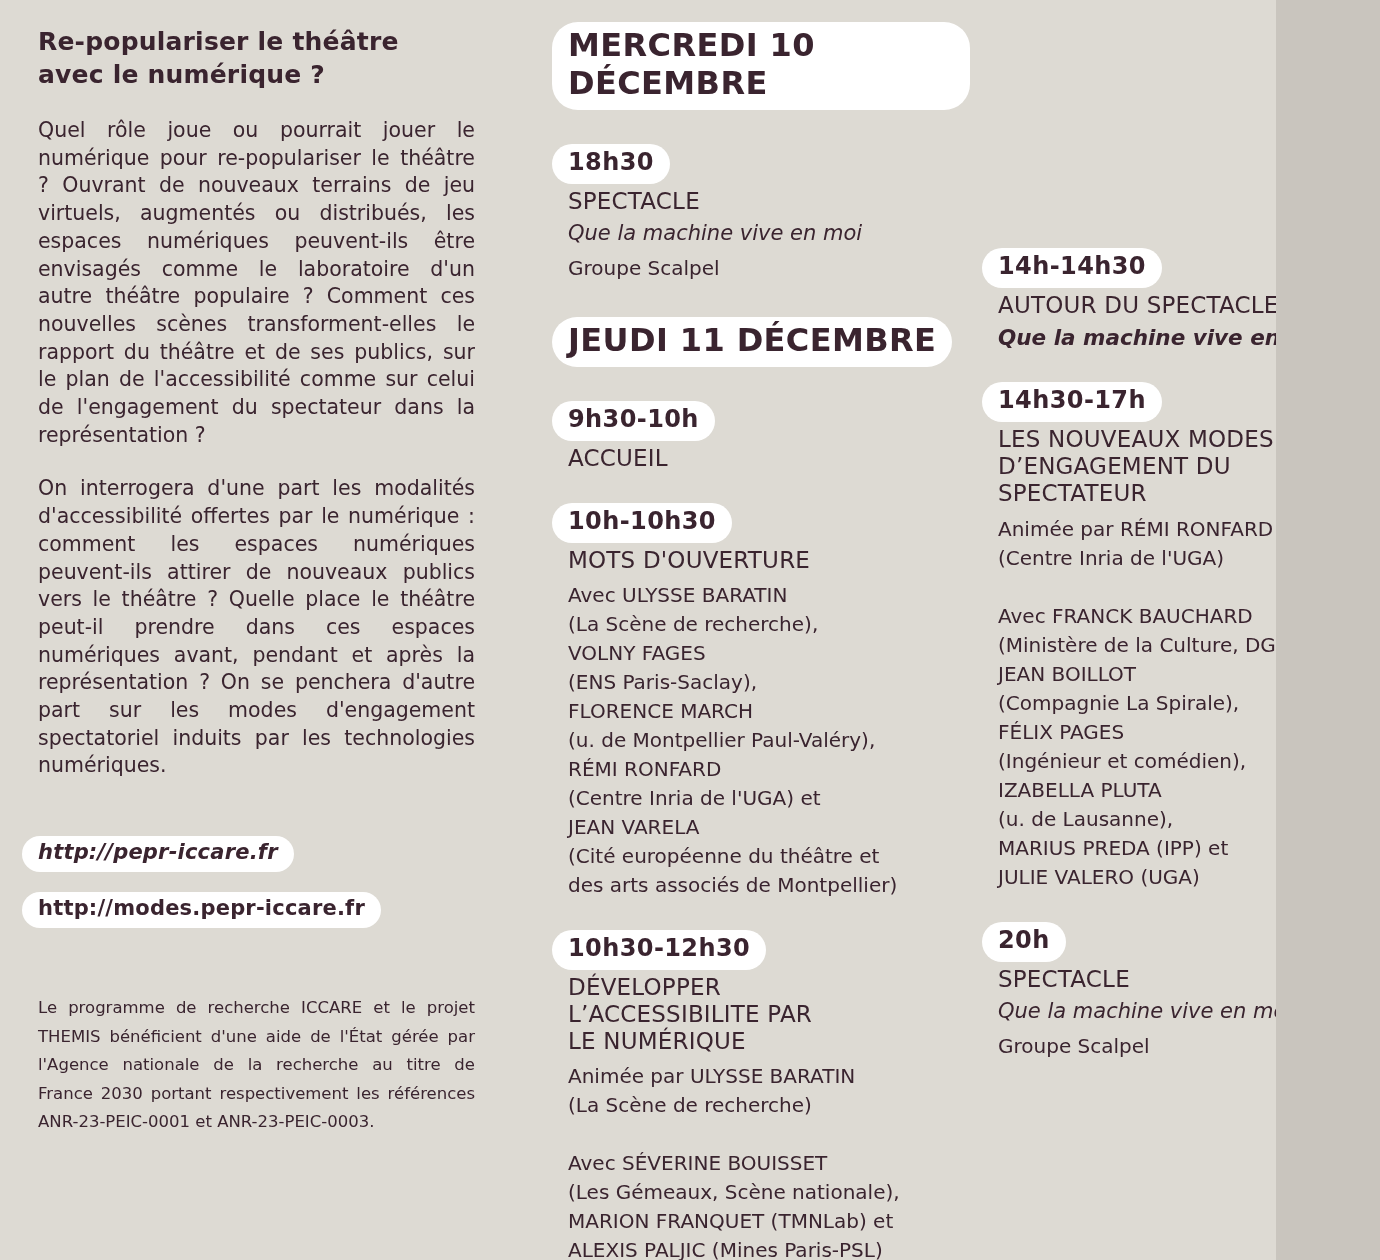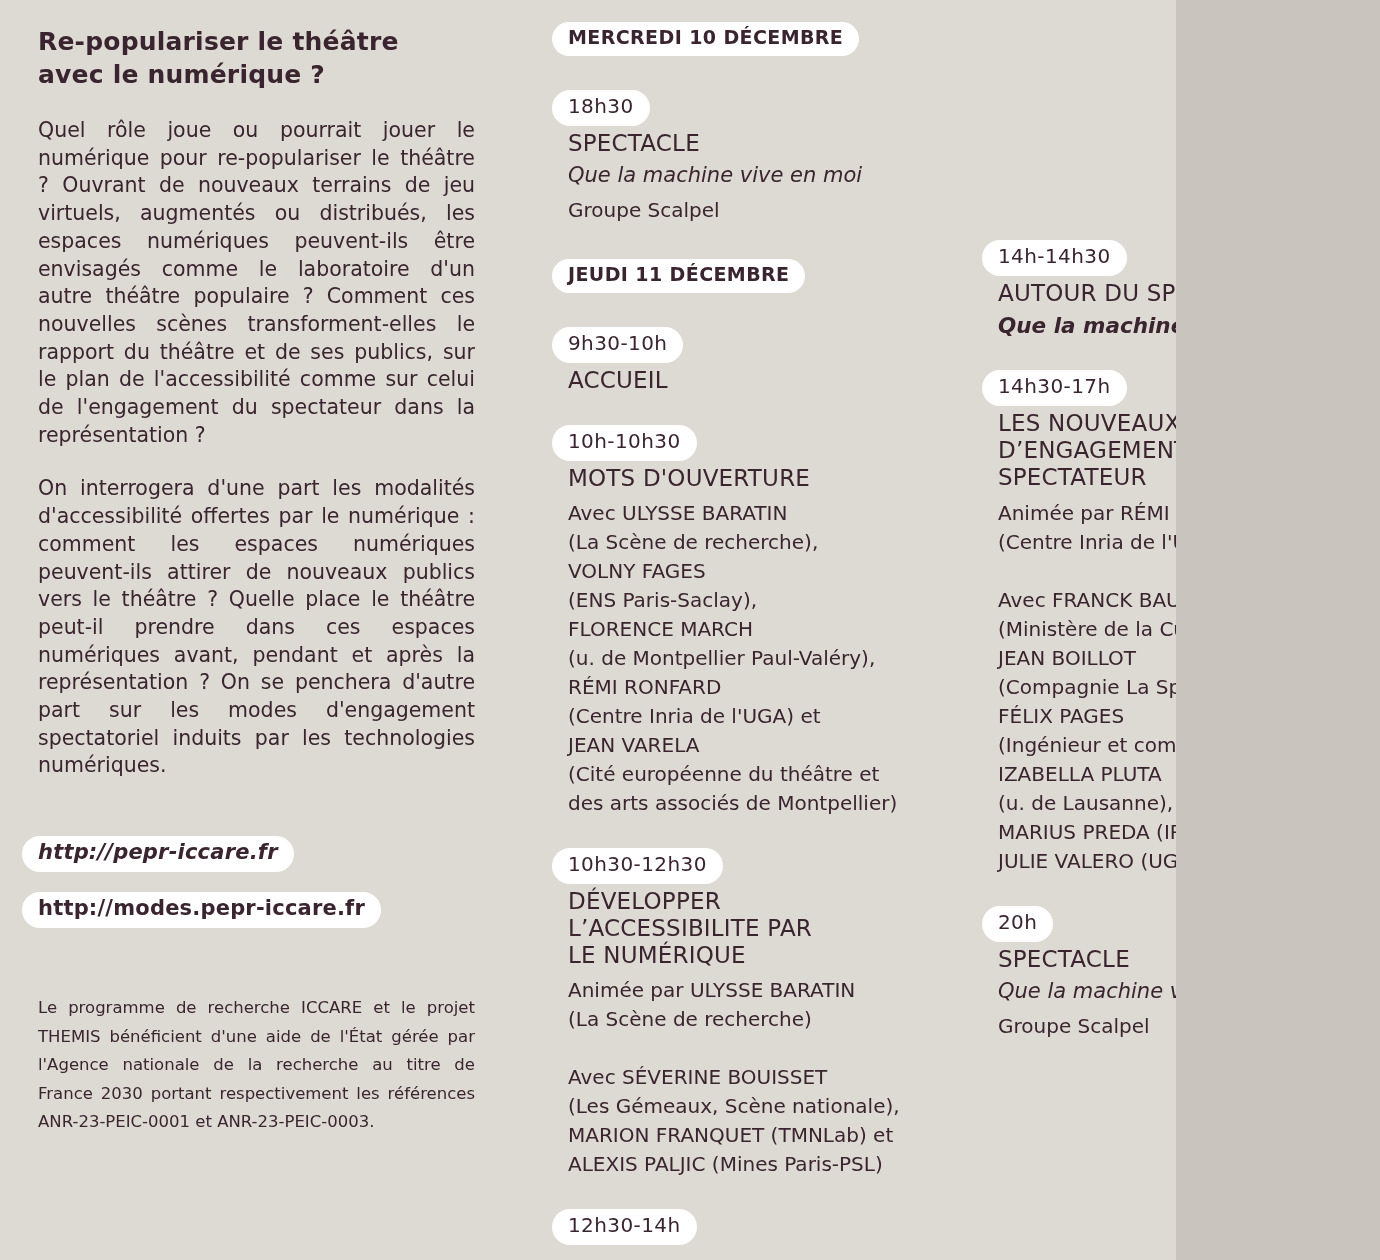--- a/index.html
+++ b/index.html
@@ -1,32 +1,32 @@
 <!DOCTYPE html>
 <html lang="fr" style="--bg: #dddad3; --ink: #3a242f; --hl: #ffffff;"><head>
 <meta charset="utf-8">
 <style>
   * { margin: 0; padding: 0; box-sizing: border-box; }
   html, body { background: #c9c5be; }
   body { font-family: "DejaVu Sans", "Liberation Sans", sans-serif; }
 
   .poster {
     position: relative;
-    width: 1176px;
+    width: 1276px;
     height: 1260px;
     background: var(--bg, #dddad3);
     color: var(--ink, #3a242f);
     overflow: hidden;
     padding-left: 26px;
   }
 
   .col { position: absolute; }
   .col-intro { left: 38px;  top: 26px;  width: 437px; }
   .col-mid   { left: 568px; top: 22px;  width: 402px; }
-  .col-right { left: 998px; top: 240px; width: 376px; }
+  .col-right { left: 998px; top: 248px; width: 376px; }
 
   
   .intro-title {
     font-size: 25px;
     font-weight: 700;
     line-height: 1.3;
     letter-spacing: 0.2px;
     white-space: pre-line;
   }
   .intro-par {
@@ -61,27 +61,27 @@
 
   
   .pill {
     display: inline-block;
     background: var(--hl, #ffffff);
     border-radius: 26px;
     padding: 4px 16px 8px;
     margin-left: -16px;
   }
   .day-label {
-    font-size: 19px;
+    font-size: 32px;
     font-weight: 700;
     letter-spacing: 0.4px;
   }
   .time-text {
-    font-size: 20px;
-    font-weight: 400;
+    font-size: 24px;
+    font-weight: 700;
     letter-spacing: 0.4px;
   }
 
   .day-group + .day-group { margin-top: 34px; }
   .event { margin-top: 30px; }
   .day-pill + .event { margin-top: 34px; }
   .col-right .event:first-child { margin-top: 0; }
 
   .event-title {
     margin-top: 4px;

